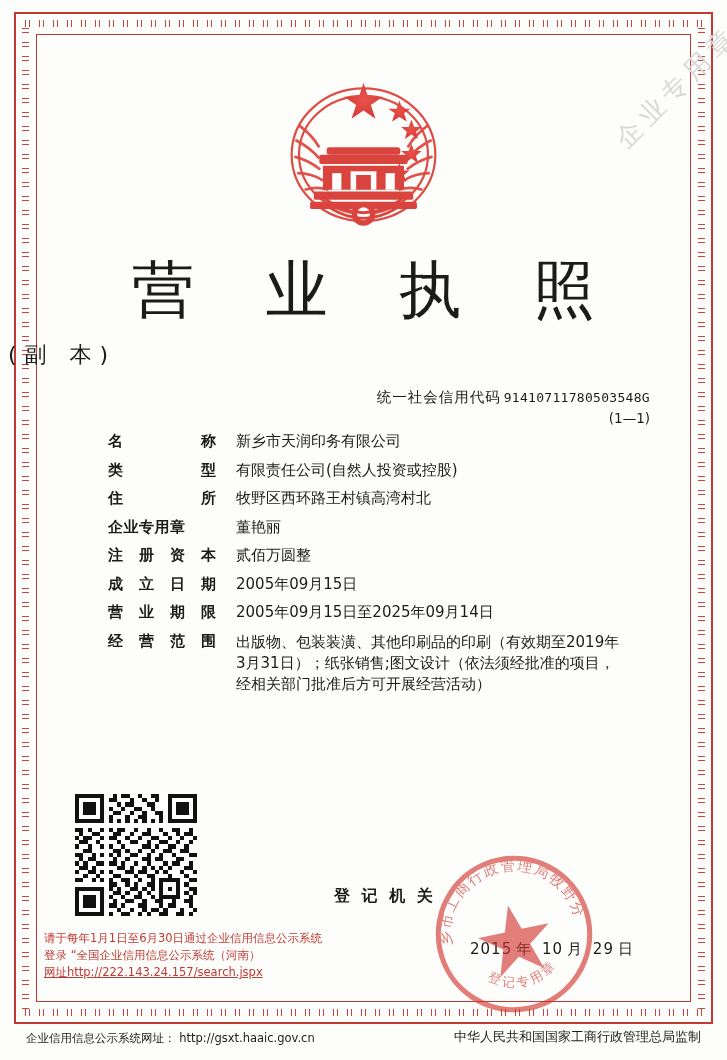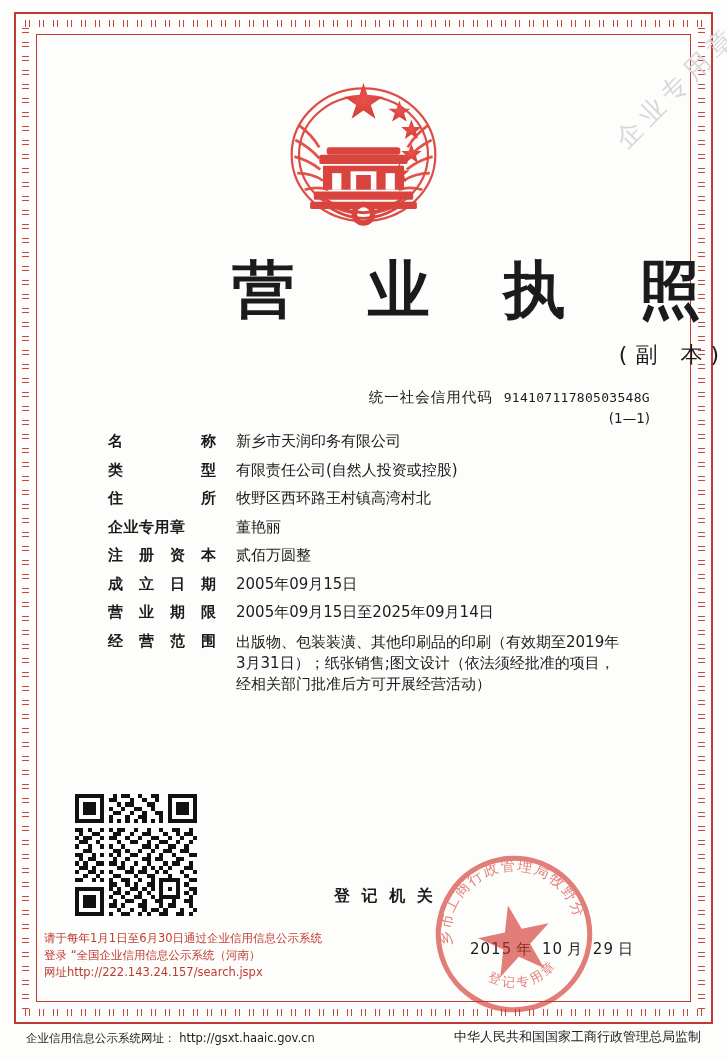--- a/index.html
+++ b/index.html
@@ -62,52 +62,52 @@
   }
   .emblem {
     width: 185px; height: 175px;
     opacity: 0.92;
   }
 
   
   .title {
     position: absolute;
     left: 0; right: 0; top: 248px;
-    text-align: right;
+    text-align: center;
     font-family: "DejaVu Serif", "Liberation Serif", serif;
-    font-weight: bold;
+    font-weight: normal;
     font-size: 62px;
     letter-spacing: 26px;
     text-indent: 26px;
     color: #1b1b1b;
   }
   .subtitle {
     position: absolute;
     left: 0; right: 0; top: 340px;
-    text-align: right;
+    text-align: left;
     font-size: 22px;
     letter-spacing: 8px;
     text-indent: 8px;
     color: #1b1b1b;
   }
 
   
   .credit-line {
     position: absolute;
     right: 77px; top: 388px;
     font-size: 14.5px;
     color: #1b1b1b;
     white-space: nowrap;
   }
   .credit-line .label { letter-spacing: 1px; }
   .credit-line .code {
     font-family: "DejaVu Sans Mono", "Liberation Mono", monospace;
     font-size: 13px;
     letter-spacing: 0.3px;
-    margin-left: 11px;
+    margin-left: 3px;
   }
   .page-no {
     position: absolute;
     right: 77px; top: 410px;
     font-size: 13.5px;
     color: #1b1b1b;
   }
 
   
   .fields {
@@ -152,21 +152,21 @@
   
   .notice {
     position: absolute;
     left: 44px; top: 918px;
     width: 300px;
     font-size: 11.5px;
     line-height: 17px;
     color: #c03a33;
     margin-top: 12px;
   }
-  .notice .u { }
+  .notice .u { text-decoration: underline; }
 
   
   .registrar {
     position: absolute;
     left: 334px; top: 886px;
     font-size: 16px;
     font-weight: bold;
     letter-spacing: 3px;
     color: #1b1b1b;
   }

